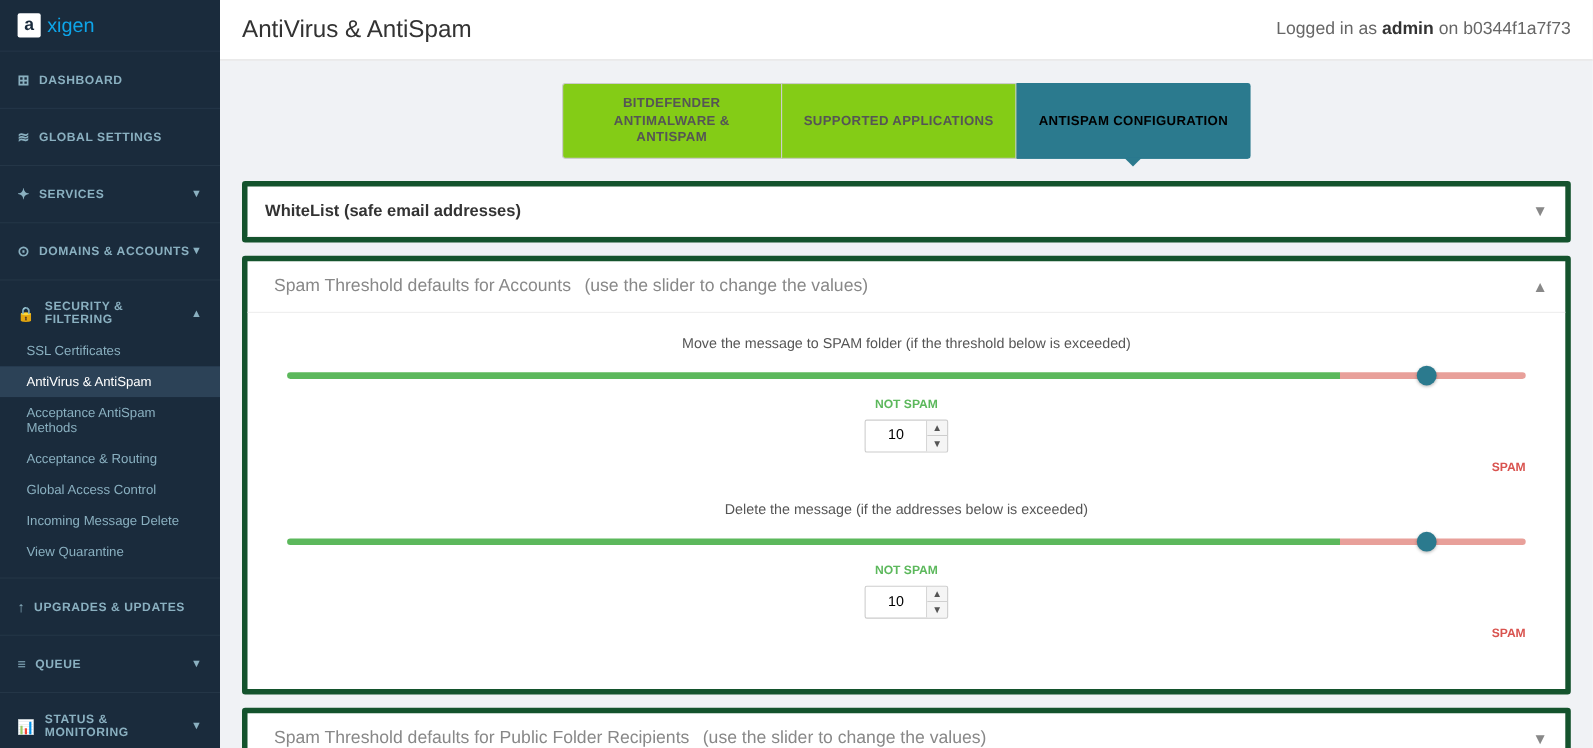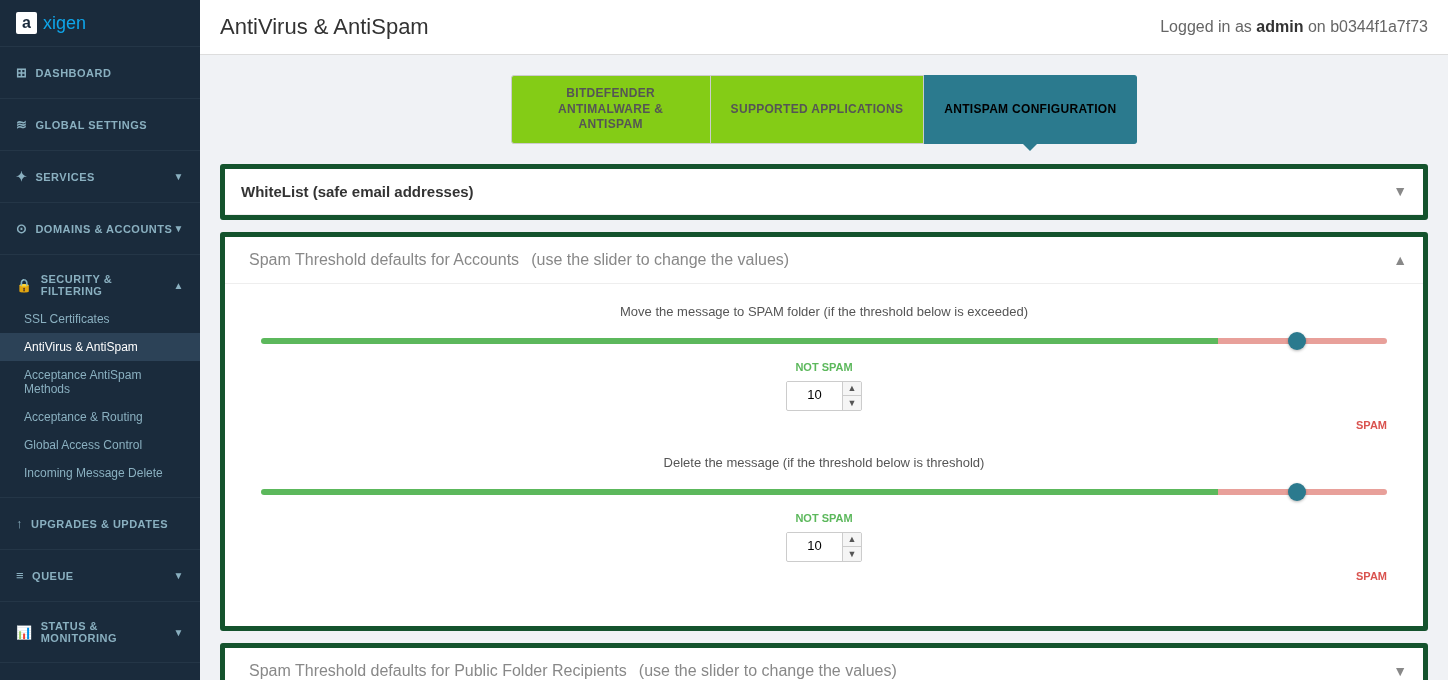--- a/index.html
+++ b/index.html
@@ -313,20 +313,23 @@
         <span>Acceptance AntiSpam Methods</span>
       </div>
       <div class="sidebar-sub-item">
         <span>Acceptance &amp; Routing</span>
       </div>
       <div class="sidebar-sub-item">
         <span>Global Access Control</span>
       </div>
       <div class="sidebar-sub-item">
         <span>Incoming Message Delete</span>
+      </div>
+      <div class="sidebar-sub-item">
+        <span>View Quarantine</span>
       </div>
     </div>
   </div>
 
   <div class="sidebar-section">
     <div class="sidebar-item">
       <span class="icon">↑</span>
       <span>UPGRADES &amp; UPDATES</span>
     </div>
   </div>
@@ -410,21 +413,21 @@
                   <button class="spinner-btn">▲</button>
                   <button class="spinner-btn">▼</button>
                 </div>
               </div>
             </div>
             <span class="slider-spam">SPAM</span>
           </div>
         </div>
 
         <div class="slider-block">
-          <div class="slider-label">Delete the message (if the threshold below is threshold)</div>
+          <div class="slider-label">Delete the message (if the addresses below is exceeded)</div>
           <div class="slider-track-container">
             <div class="slider-track" style="background: linear-gradient(to right, #5cb85c 0%, #5cb85c 85%, #e8a09a 85%, #e8a09a 100%);"></div>
             <div class="slider-thumb"></div>
           </div>
           <div class="slider-row">
             <span class="slider-not-spam">NOT SPAM</span>
             <div class="slider-input-wrap">
               <div class="spinner-wrap">
                 <input class="spinner-input" type="text" value="10" style="">
                 <div class="spinner-btns">

